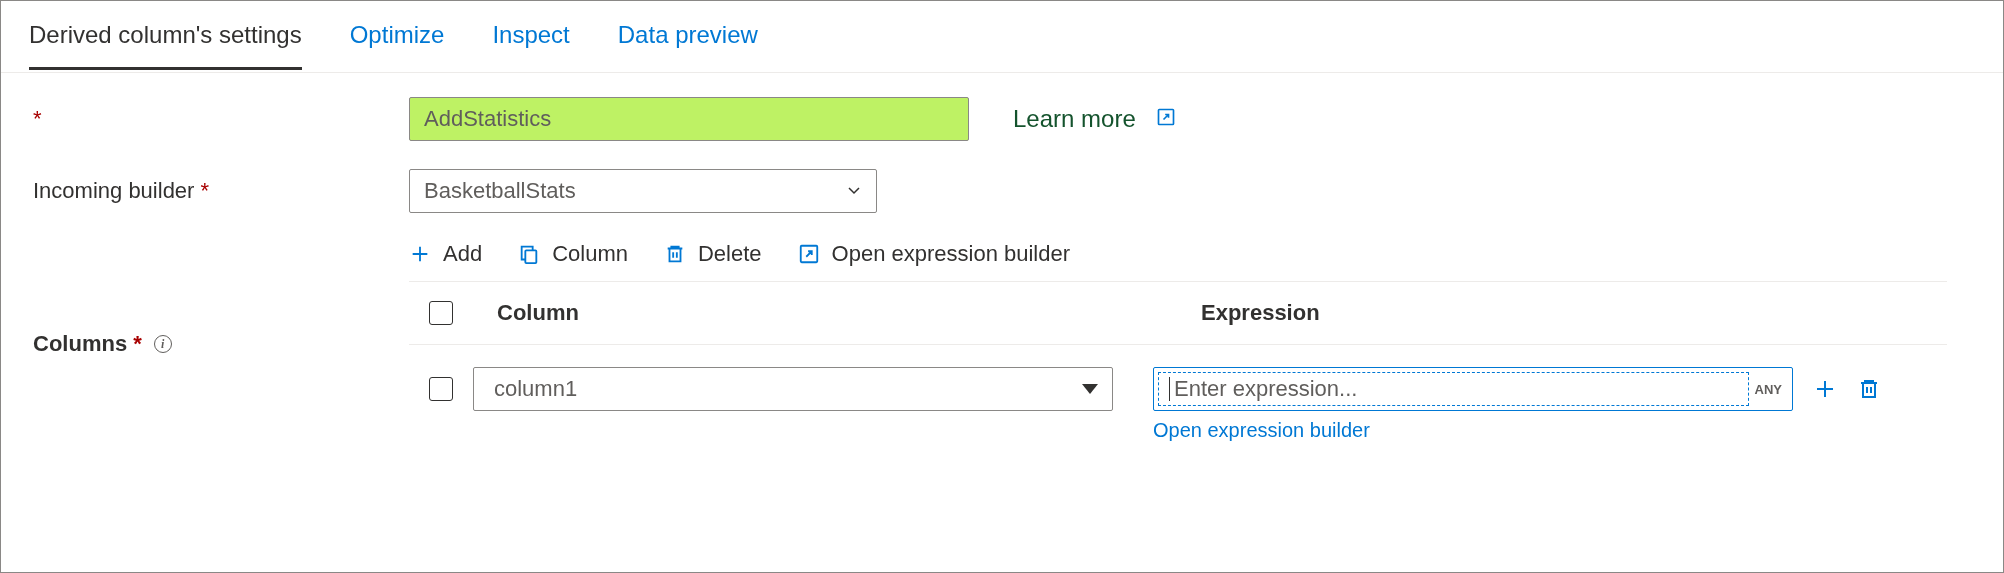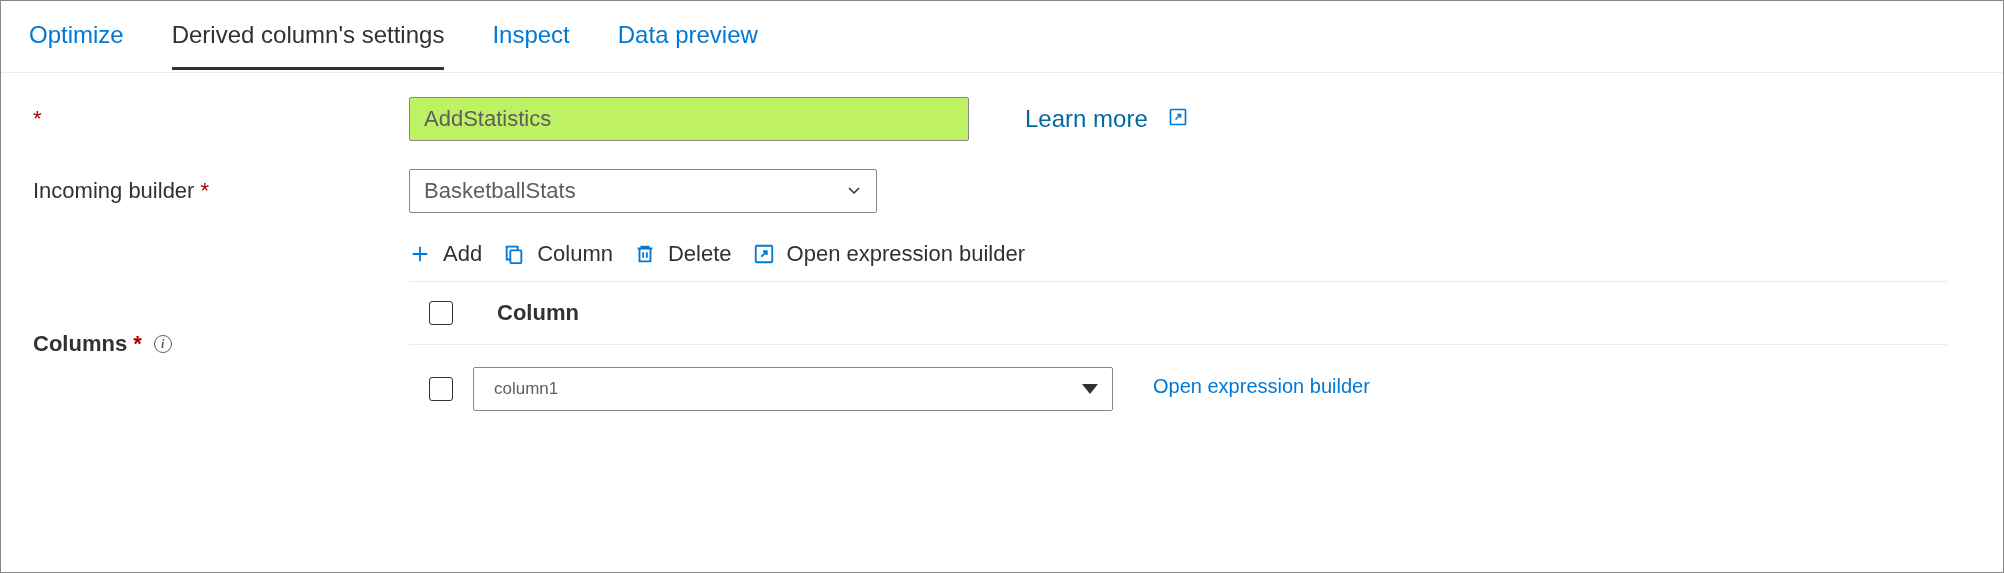--- a/index.html
+++ b/index.html
@@ -97,34 +97,34 @@
     font-size: 22px;
     color: #605e5c;
     background: #fff;
     display: flex;
     align-items: center;
     justify-content: space-between;
     cursor: pointer;
   }
   .chevron-svg { width: 16px; height: 16px; }
   .link {
-    color: #0369a1;
+    color: #14532d;
     font-size: 24px;
     cursor: pointer;
     display: inline-flex;
     align-items: center;
     gap: 20px;
-    margin-left: 56px;
+    margin-left: 44px;
   }
   .open-ext-svg { width: 20px; height: 20px; }
   
   .toolbar {
     margin-left: 376px;
     display: flex;
-    gap: 21px;
+    gap: 36px;
     align-items: center;
     margin-bottom: 14px;
   }
   .tbtn {
     display: inline-flex;
     align-items: center;
     gap: 12px;
     font-size: 22px;
     color: #323130;
     cursor: pointer;
@@ -163,21 +163,21 @@
     border-radius: 3px;
     background: #fff;
     cursor: pointer;
   }
   .column-dropdown {
     width: 640px;
     height: 44px;
     border: 1px solid #8a8886;
     border-radius: 2px;
     padding: 0 14px 0 20px;
-    font-size: 17px;
+    font-size: 22px;
     color: #605e5c;
     display: flex;
     align-items: center;
     justify-content: space-between;
     cursor: pointer;
   }
   .caret-down {
     width: 0; height: 0;
     border-left: 8px solid transparent;
     border-right: 8px solid transparent;
@@ -226,22 +226,22 @@
     margin-top:8px;
     cursor:pointer;
   }
 </style>
 </head>
 <body>
 
 <div class="panel">
 
   <div class="tabs">
+    <div class="tab active">Derived column's settings</div>
     <div class="tab">Optimize</div>
-    <div class="tab active">Derived column's settings</div>
     <div class="tab">Inspect</div>
     <div class="tab">Data preview</div>
   </div>
 
   <div class="body">
 
     <div class="row">
       <div class="label-col">
         <span class="req">*</span>
       </div>
@@ -314,32 +314,54 @@
       <span class="req">*</span>
       <span class="info-icon-circle">i</span>
     </div>
 
     <div class="columns-section">
       <div class="cols-header">
         <div class="cb-cell">
           <div class="checkbox"></div>
         </div>
         <div class="th col-column">Column</div>
+        <div class="th col-expr">Expression</div>
       </div>
 
       <div class="cols-row">
         <div class="cb-cell" style="padding-top:10px;">
           <div class="checkbox"></div>
         </div>
         <div class="col-column">
           <div class="column-dropdown">
             <span>column1</span>
             <span class="caret-down"></span>
           </div>
         </div>
         <div class="col-expr expr-wrap">
+          <div class="expr-line">
+            <div class="expr-input-outer">
+              <div class="expr-input-inner">
+                <span class="expr-cursor"></span>
+                <span>Enter expression...</span>
+              </div>
+              <span class="any-badge">ANY</span>
+            </div>
+            <div class="row-actions">
+              <span class="row-action">
+                <svg viewBox="0 0 24 24" fill="none" stroke="#0078d4" stroke-width="2">
+                    <path d="M12 4 V20 M4 12 H20"></path>
+                  </svg>
+              </span>
+              <span class="row-action">
+                <svg viewBox="0 0 24 24" fill="none" stroke="#0078d4" stroke-width="2">
+                    <path d="M4 6 H20 M8 6 V4 H16 V6 M6 6 V20 H18 V6 M10 10 V16 M14 10 V16"></path>
+                  </svg>
+              </span>
+            </div>
+          </div>
           <span class="expr-sublink">Open expression builder</span>
         </div>
       </div>
     </div>
 
   </div>
 </div>
 
 </body></html>

